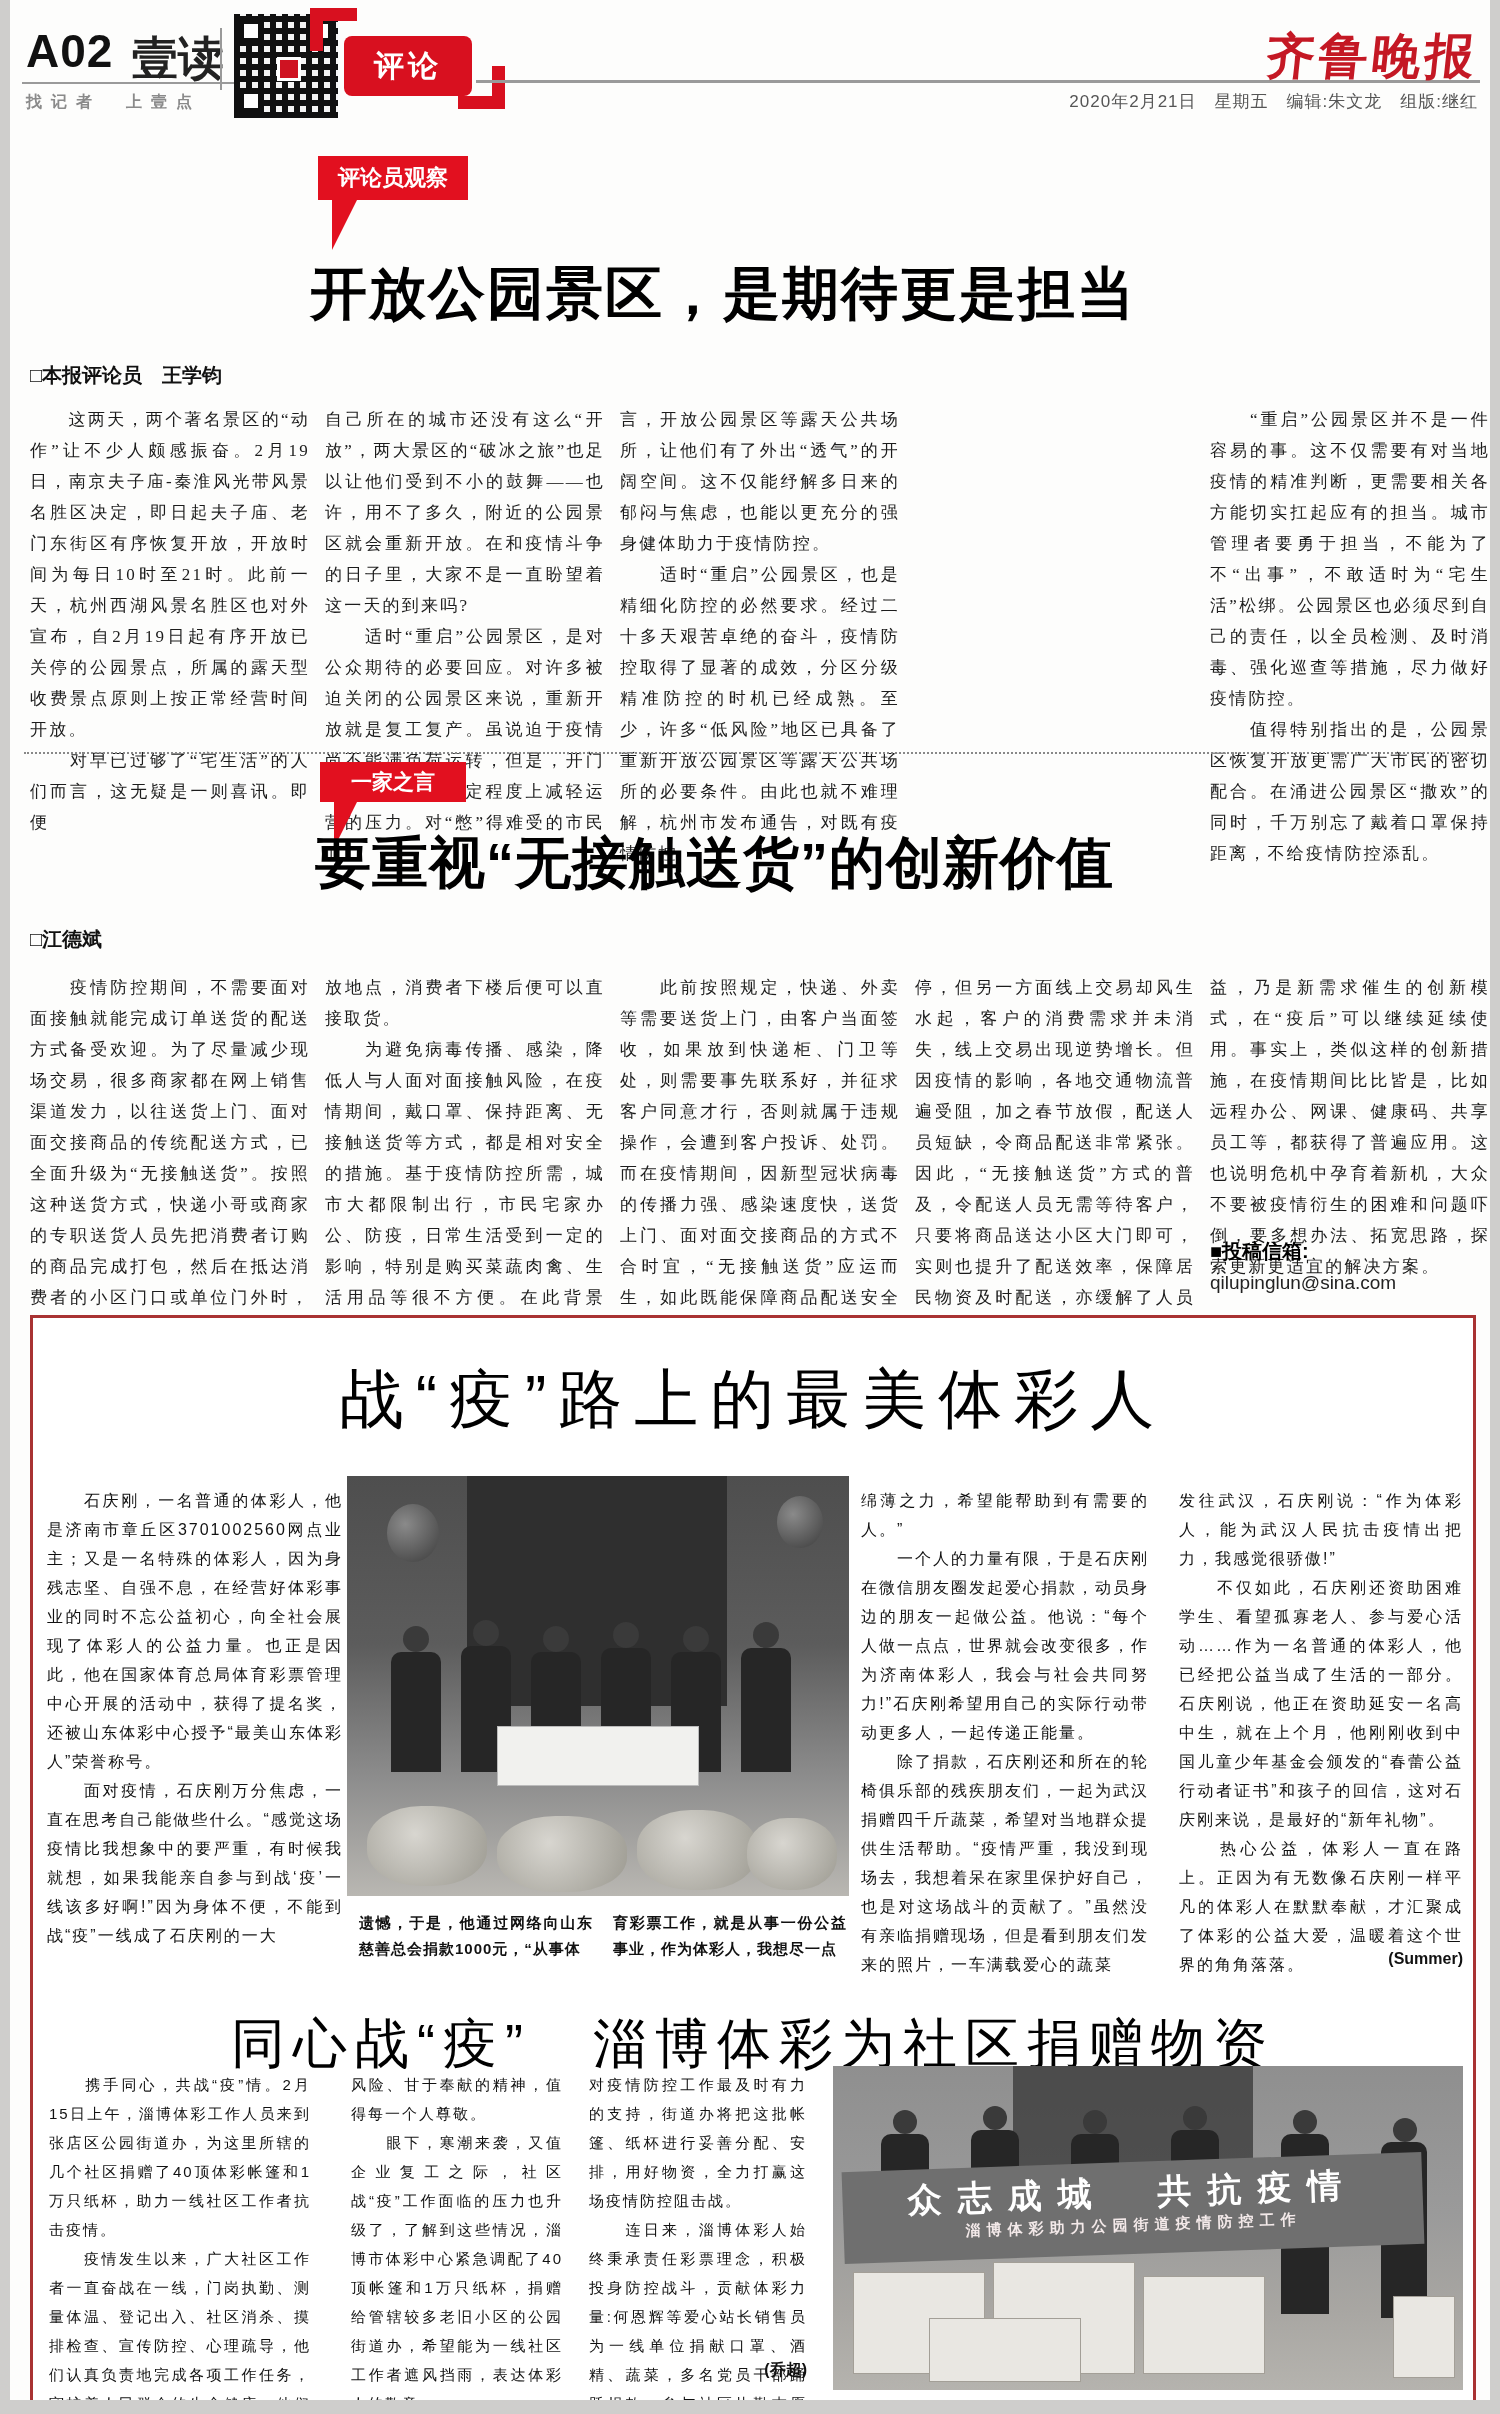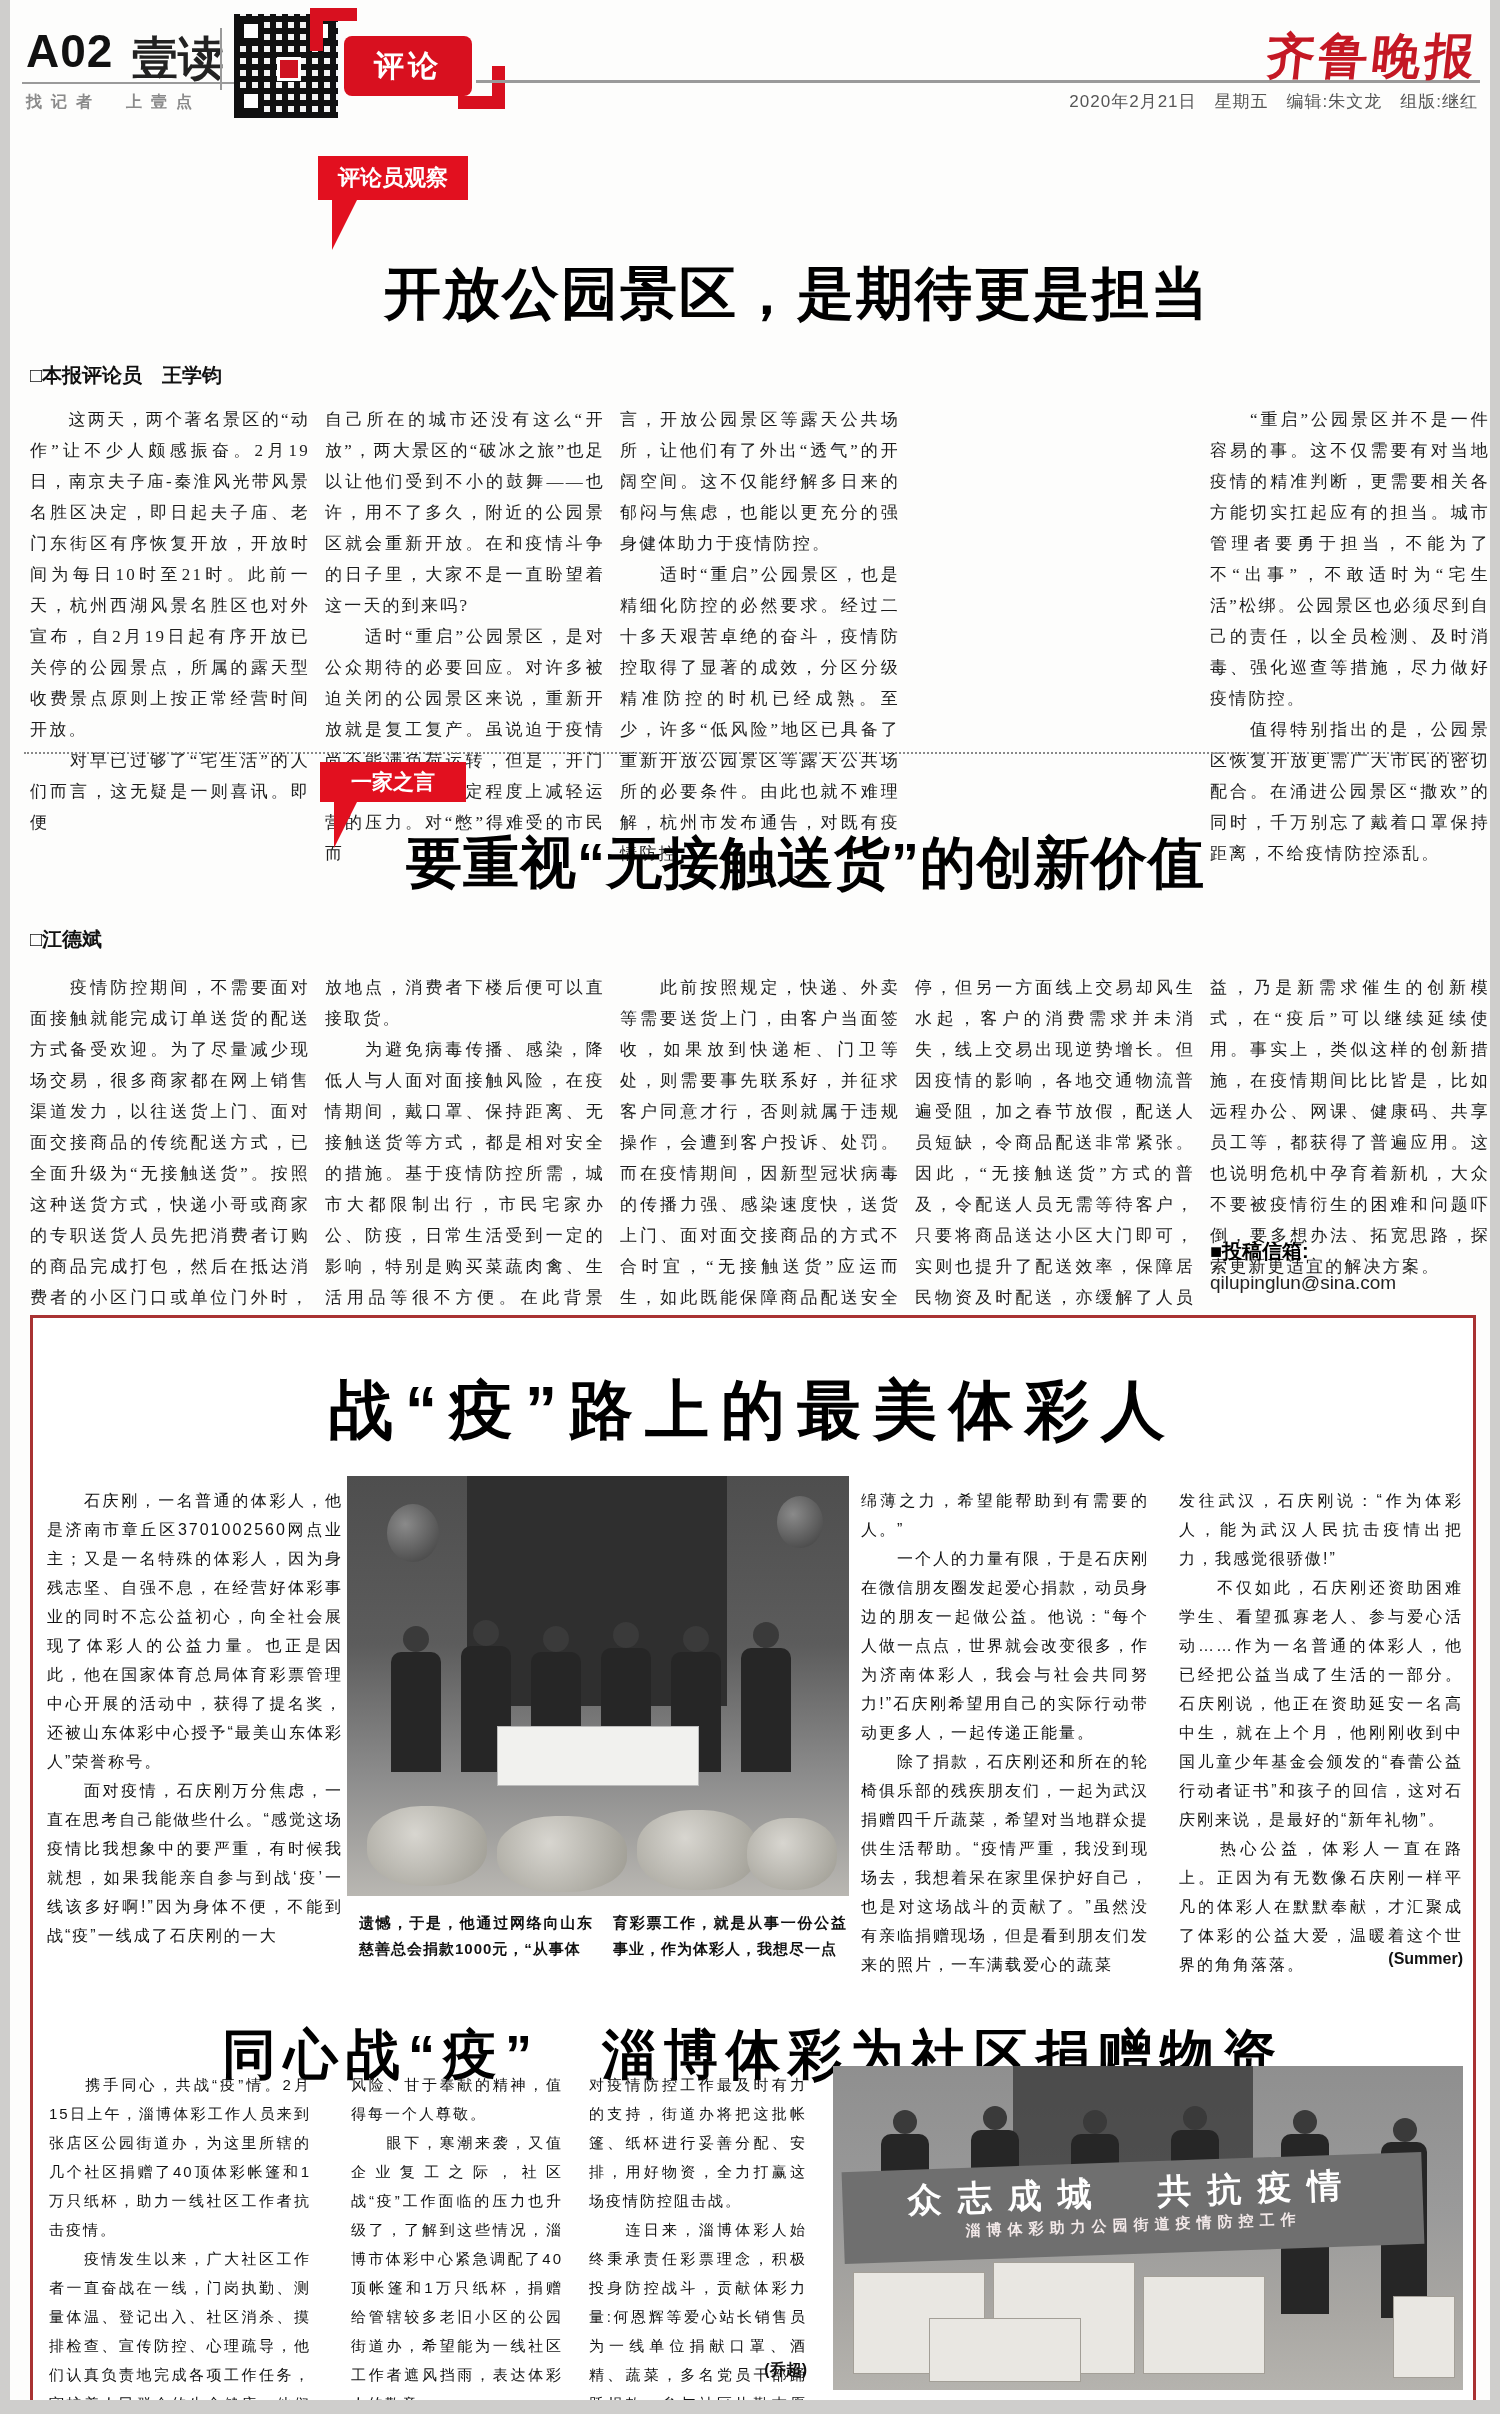--- a/index.html
+++ b/index.html
@@ -22,30 +22,30 @@
   .tab{background:#d8101f;color:#fff;font-size:30px;font-weight:700;text-align:center;border-radius:8px;
        display:flex;align-items:center;justify-content:center;letter-spacing:4px;}
   .masthead{color:#c41824;font-size:49px;font-weight:900;transform:skewX(-6deg);letter-spacing:4px;
             font-family:"Liberation Serif",serif;}
   .dateline{font-size:17px;color:#555;letter-spacing:1px;}
   
   .bubble{background:#e2101f;color:#fff;font-weight:700;display:flex;align-items:center;justify-content:center;}
   .bubble-tail{width:0;height:0;border-style:solid;}
   
   .intro{font-size:18px;color:#111;line-height:29px;text-indent:2em;letter-spacing:1px;}
-  .headline{font-weight:900;color:#000;text-align:right;white-space:nowrap;}
+  .headline{font-weight:900;color:#000;text-align:left;white-space:nowrap;}
   .byline{font-size:20px;font-weight:700;color:#111;}
   .col{font-family:"Liberation Serif","DejaVu Serif",serif;font-size:17px;line-height:31px;color:#1c1c1c;
        text-align:justify;white-space:pre-wrap;letter-spacing:2.2px;}
   .dotted{border-top:2px dotted #888;}
   .mailbox-label{font-size:20px;font-weight:700;color:#000;}
   .mailbox-email{font-size:19px;color:#222;}
   
   .featurebox{border:3px solid #a83232;background:#fff;}
-  .fheadline{font-weight:700;color:#000;text-align:center;white-space:nowrap;margin-top:11px;}
+  .fheadline{font-weight:400;color:#000;text-align:center;white-space:nowrap;}
   .fcol{font-size:16px;line-height:29px;color:#111;text-align:justify;white-space:pre-wrap;letter-spacing:2px;}
   .fcap{font-size:15px;line-height:26px;font-weight:700;color:#111;text-align:justify;letter-spacing:1px;}
   .sig{font-size:16px;color:#111;text-align:right;font-weight:700;}
   
   .photo{overflow:hidden;}
   .photo1{background:linear-gradient(180deg,#4e4e4e 0%,#5c5c5c 40%,#8d8d8d 72%,#b9b7b2 100%);}
   .photo2{background:linear-gradient(180deg,#8f8f8f 0%,#9a9a9a 45%,#a8a6a2 75%,#b5b3ae 100%);}
   .ph-door{position:absolute;background:#2f2f2f;}
   .ph-lantern{position:absolute;background:radial-gradient(circle at 35% 35%,#8a8a8a,#3c3c3c);border-radius:50%;}
   .ph-fig{position:absolute;background:#262626;border-radius:10px 10px 0 0;}

